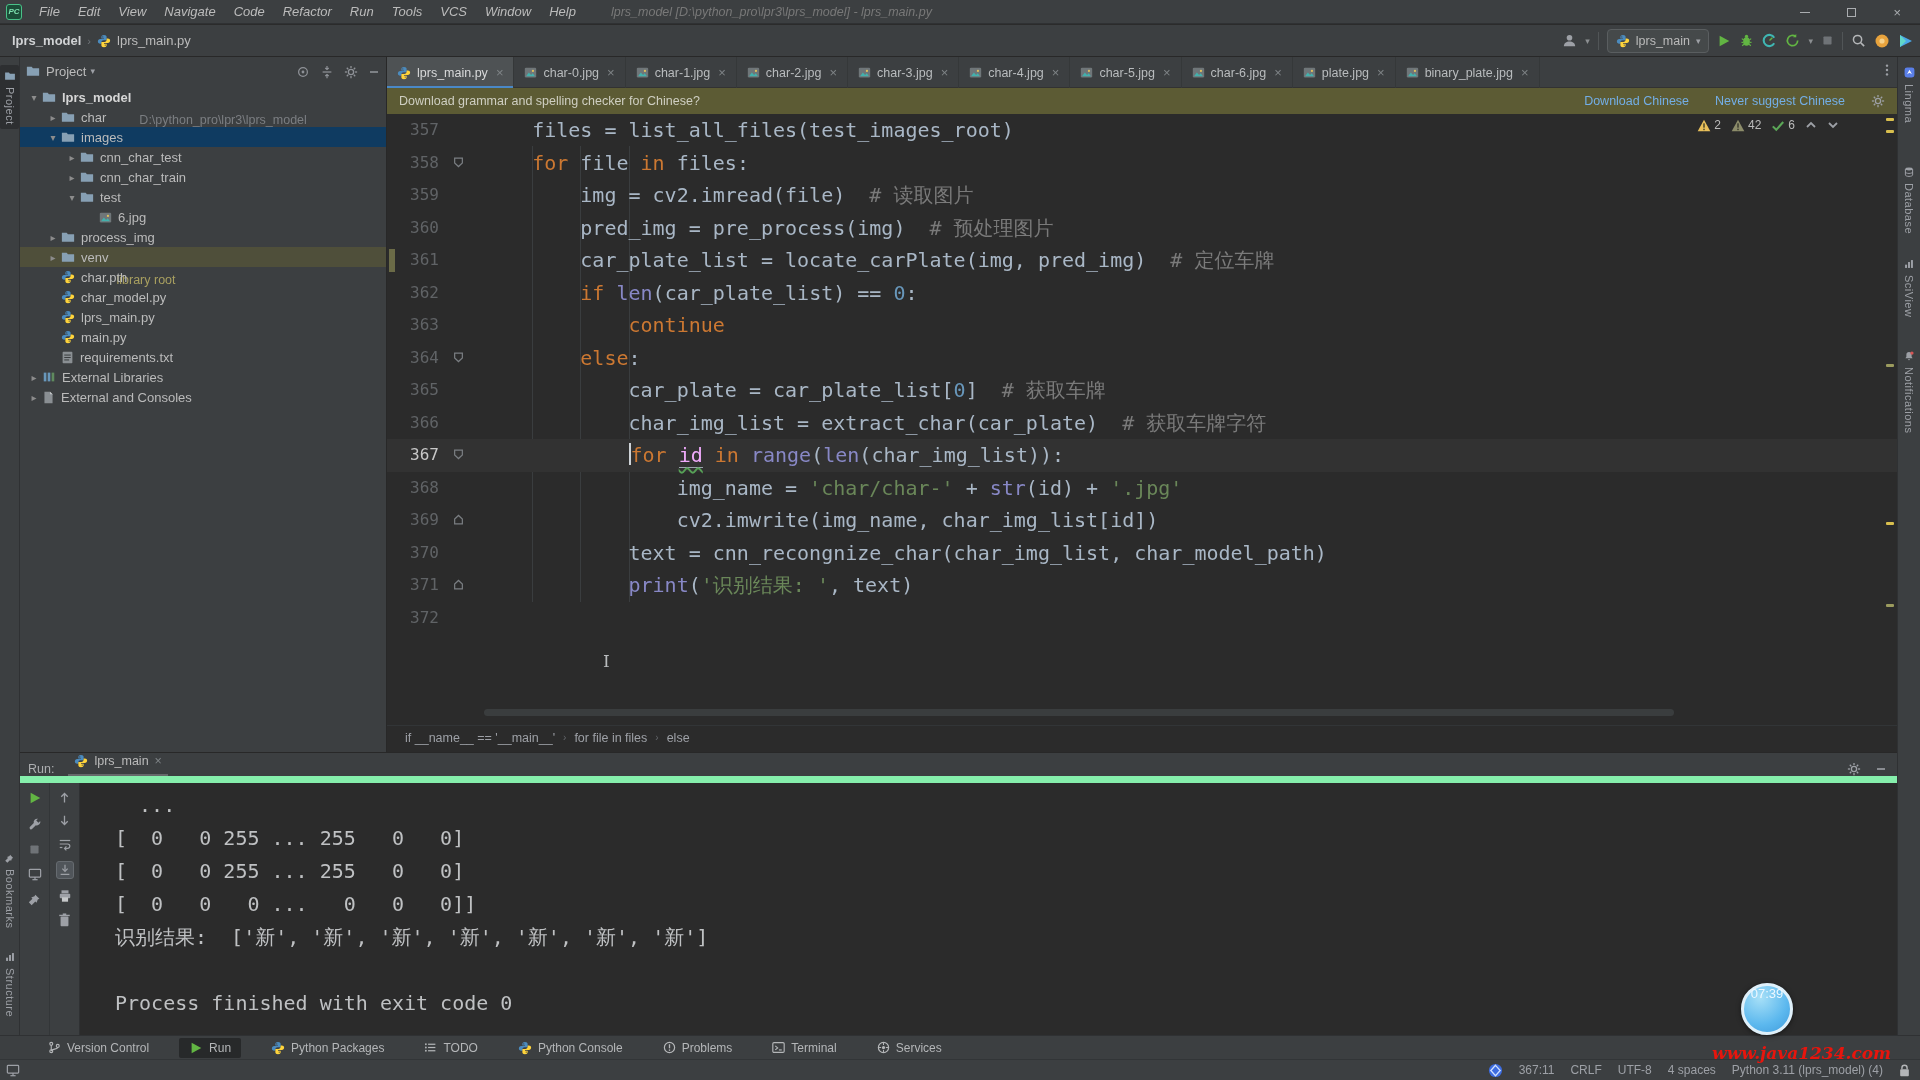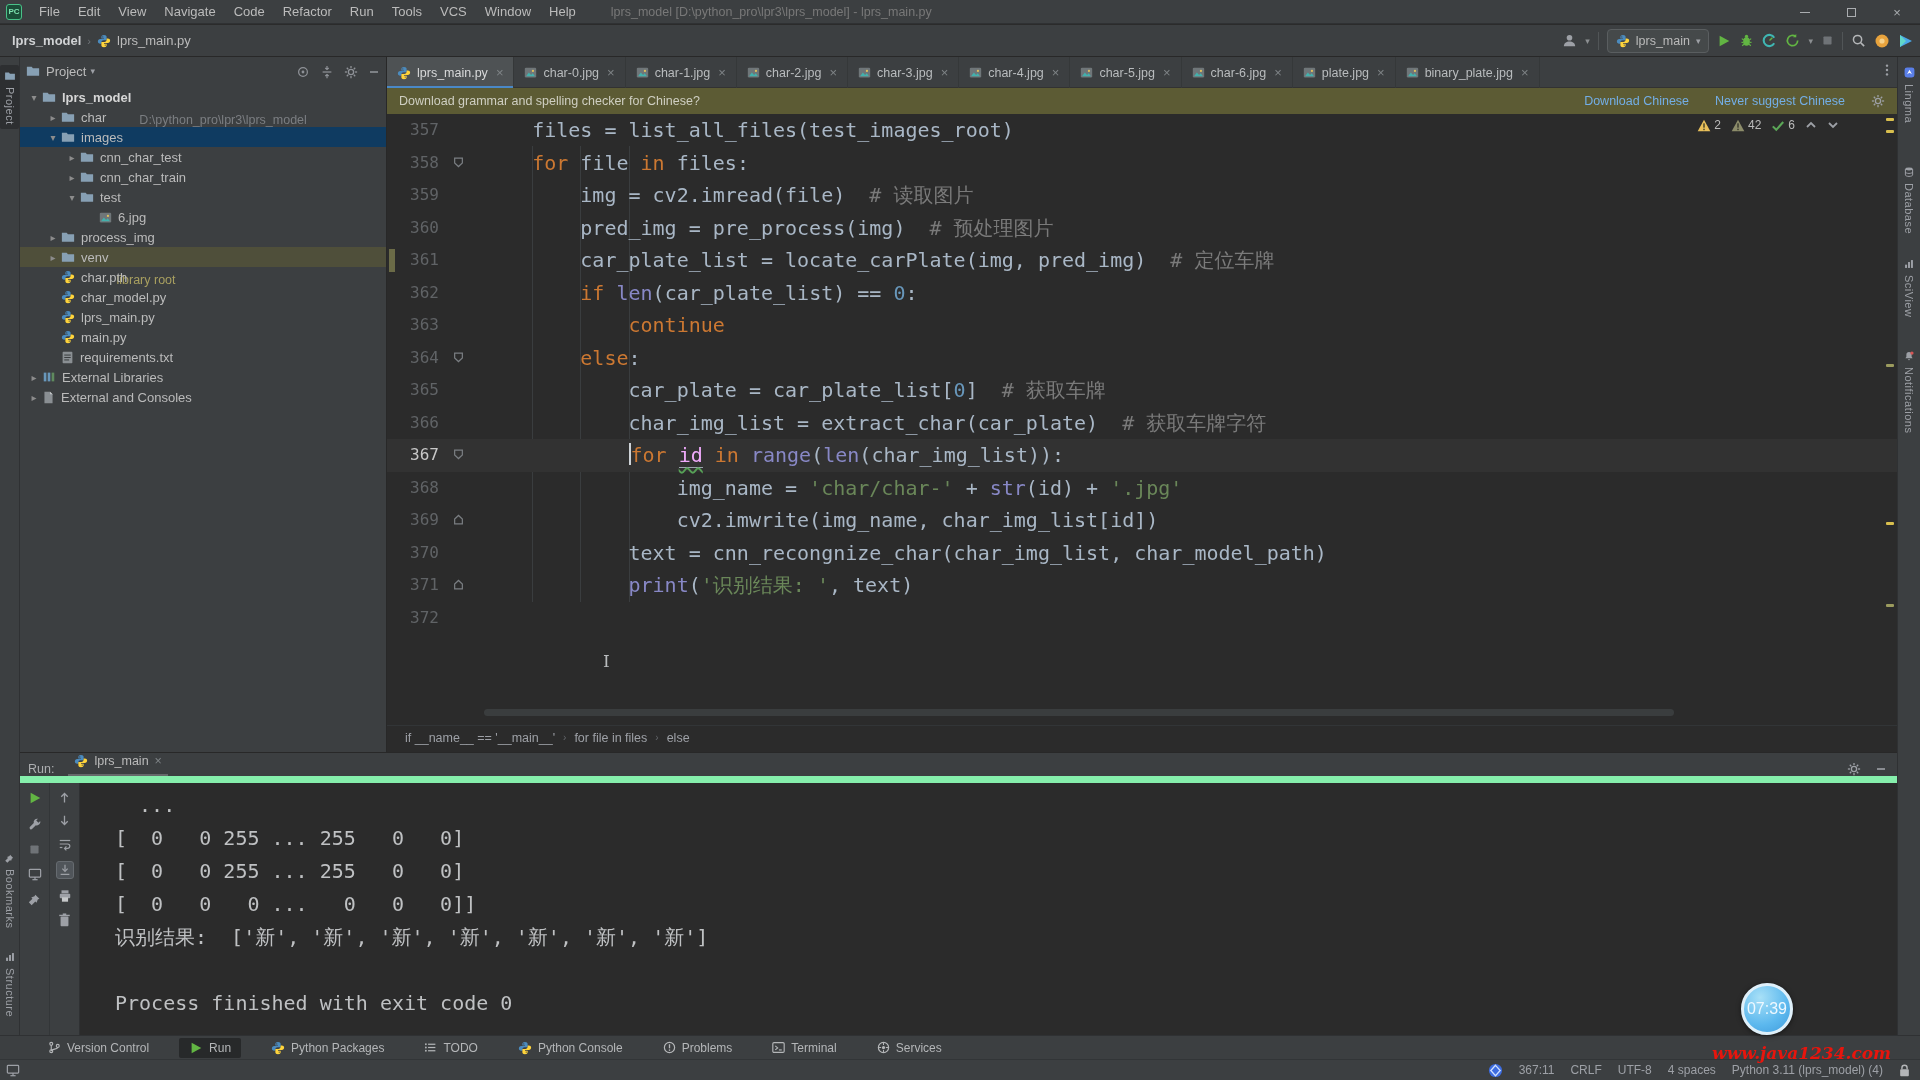--- a/index.html
+++ b/index.html
@@ -3,21 +3,21 @@
 <meta charset="utf-8">
 <style>
   html,body{margin:0;padding:0;background:#2b2b2b;width:1920px;height:1080px;overflow:hidden;
     font-family:"Liberation Sans","DejaVu Sans",sans-serif;-webkit-font-smoothing:antialiased;}
   *{box-sizing:border-box;}
   .ic{display:inline-flex;align-items:center;justify-content:center;vertical-align:middle;}
   .ic svg{display:block;}
 
   
   #titlebar{position:absolute;left:0;top:0;width:1920px;height:24px;background:#3c3f41;color:#bbbbbb;
-    display:flex;align-items:center;font-size:13px;border-bottom:1px solid #2f3133;}
+    display:flex;align-items:center;font-size:13px;border-bottom:1px solid #2f3133;font-style:italic;}
   #app-logo{width:16px;height:16px;margin:0 8px 0 6px;background:#1b4d38;border:1px solid #49c188;border-radius:3px;
     color:#7ee2b0;font-size:8px;font-weight:bold;display:flex;align-items:center;justify-content:center;}
   .menu-item{padding:2px 9px;cursor:default;}
   #win-title{color:#787878;margin-left:26px;font-size:12.5px;}
   #win-controls{position:absolute;right:0;top:0;height:24px;display:flex;}
   .win-btn{width:46px;height:24px;display:flex;align-items:center;justify-content:center;color:#aaadb0;}
   .wm-line{width:10px;height:1px;background:#aaadb0;}
   .wm-box{width:9px;height:9px;border:1px solid #aaadb0;}
 
   
@@ -116,21 +116,21 @@
   .twb-item.active{background:#27292a;}
   #statusbar{position:absolute;left:0;top:1059px;width:1920px;height:21px;background:#3c3f41;border-top:1px solid #323537;
     color:#9da0a6;font-size:12px;display:flex;align-items:center;}
   #status-left{margin-left:6px;display:flex;align-items:center;}
   #status-right{position:absolute;right:10px;display:flex;align-items:center;gap:16px;}
 
   #watermark{position:absolute;left:1712px;top:1043px;color:#e8150d;font-family:"DejaVu Serif",serif;
     font-style:italic;font-weight:bold;font-size:17px;z-index:9;}
   #timer-bubble{position:absolute;left:1741px;top:983px;width:52px;height:52px;border-radius:50%;
     background:radial-gradient(circle at 35% 25%,#a8e0f7,#5cb8ee 60%,#3f9bdc);border:3px solid #dff0fa;
-    color:#eef8ff;font-size:16px;display:flex;align-items:center;justify-content:center;z-index:9;box-shadow:0 1px 5px rgba(0,0,0,.5);}
+    color:#eef8ff;font-size:13px;display:flex;justify-content:center;z-index:9;box-shadow:0 1px 5px rgba(0,0,0,.5);}
 </style>
 </head>
 <body>
 
 <div id="titlebar">
   <div id="app-logo">PC</div>
   <div id="menubar"><span class="menu-item">File</span><span class="menu-item">Edit</span><span class="menu-item">View</span><span class="menu-item">Navigate</span><span class="menu-item">Code</span><span class="menu-item">Refactor</span><span class="menu-item">Run</span><span class="menu-item">Tools</span><span class="menu-item">VCS</span><span class="menu-item">Window</span><span class="menu-item">Help</span></div>
   <div id="win-title">lprs_model [D:\python_pro\lpr3\lprs_model] - lprs_main.py</div>
   <div id="win-controls">
     <div class="win-btn">

